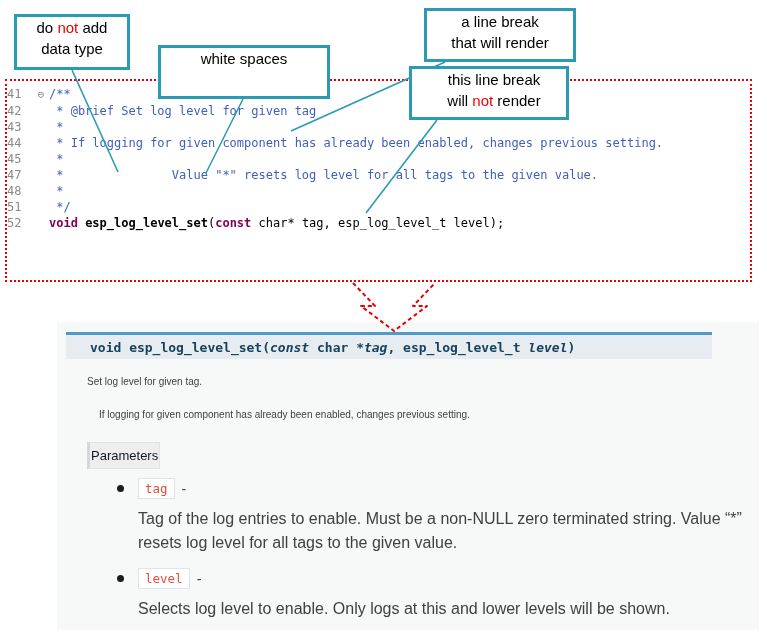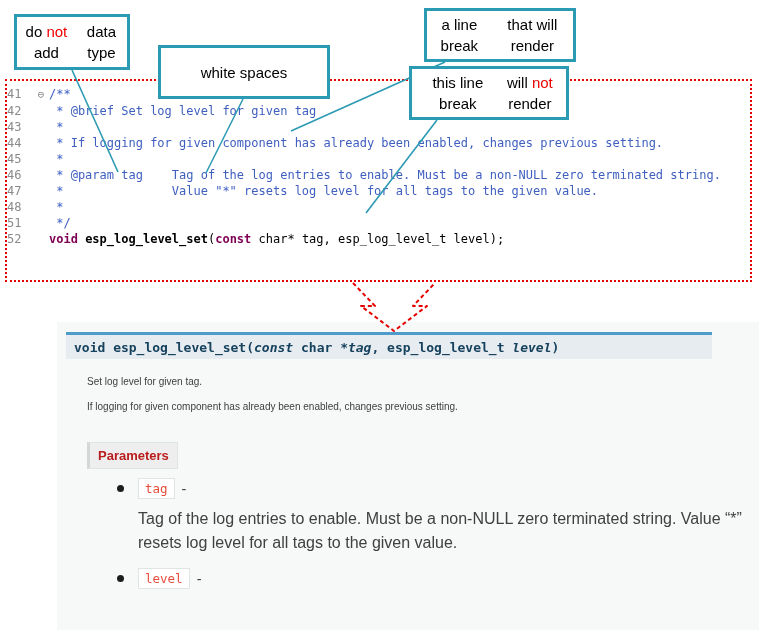--- a/index.html
+++ b/index.html
@@ -1,21 +1,21 @@
 <!DOCTYPE html>
 <html><head>
 <meta charset="utf-8">
 <style>
   html,body{margin:0;padding:0;background:#ffffff;}
   .stage{position:relative;width:767px;height:637px;background:#ffffff;
          font-family:"Liberation Sans", sans-serif;overflow:hidden;}
 
   
   .callout{position:absolute;background:#ffffff;border:3px solid #2b9ab3;
-           display:flex;flex-direction:row;align-items:center;justify-content:center;
+           display:flex;flex-direction:column;align-items:center;
            font-size:15px;color:#000;text-align:center;line-height:1.4;z-index:3;
            box-sizing:border-box;}
   .callout .red{color:#ee0000;}
 
   
   .overlay{position:absolute;left:0;top:0;width:767px;height:637px;z-index:2;pointer-events:none;}
 
   
   .code-panel{position:absolute;left:5px;top:79px;width:747px;height:203px;
               border:2px dotted #e60000;box-sizing:border-box;background:#ffffff;
@@ -27,26 +27,26 @@
   .kw{color:#7F0055;font-weight:bold;}
   .fn{color:#000000;font-weight:bold;}
   .pl{color:#000000;}
 
   
   .doc-panel{position:absolute;left:57px;top:322px;width:702px;height:308px;
              background:#f7f8f8;z-index:1;}
   .sig{position:absolute;left:9px;top:10px;width:646px;height:27px;
        background:#e6ecf0;border-top:3px solid #4f9ccb;box-sizing:border-box;
        font-family:"DejaVu Sans Mono", monospace;font-size:13px;font-weight:bold;
-       color:#17425e;line-height:25px;padding-left:8px;white-space:pre;}
+       color:#17425e;line-height:25px;padding-left:24px;white-space:pre;}
   .sig-it{font-style:italic;}
   .para{position:absolute;left:30px;font-size:10px;color:#404040;}
   .params-label{position:absolute;left:30px;top:120px;background:#eeeeee;
                 border:1px solid #e1e4e5;border-left:3px solid #d4d7d8;
-                padding:5px 8px;font-weight:bold;font-size:13px;color:#b91c1c;}
+                padding:5px 1px;font-weight:normal;font-size:13px;color:#0f172a;}
   .param{position:absolute;left:60px;}
   .param-head{display:flex;align-items:center;}
   .bullet{width:7px;height:7px;border-radius:50%;background:#1d1d1d;margin-right:14px;flex:0 0 auto;}
   .literal{font-family:"DejaVu Sans Mono", monospace;font-size:12.5px;color:#e74c3c;
            background:#ffffff;border:1px solid #e1e4e5;padding:2px 6px;}
   .dash{color:#404040;font-size:14.5px;margin-left:7px;}
   .desc{margin-left:21px;margin-top:8px;font-size:16px;color:#404040;
         width:608px;line-height:1.5;}
 </style>
 </head>
@@ -80,47 +80,47 @@
     <div>this line break</div>
     <div><span>will </span><span class="red">not</span><span> render</span></div>
   </div>
 
   <div class="code-panel">
     <div class="code-line"><span class="ln">41</span><span class="fold">⊖</span><span class="ct">/**</span></div>
     <div class="code-line"><span class="ln">42</span><span class="fold"></span><span class="ct"> * @brief Set log level for given tag</span></div>
     <div class="code-line"><span class="ln">43</span><span class="fold"></span><span class="ct"> *</span></div>
     <div class="code-line"><span class="ln">44</span><span class="fold"></span><span class="ct"> * If logging for given component has already been enabled, changes previous setting.</span></div>
     <div class="code-line"><span class="ln">45</span><span class="fold"></span><span class="ct"> *</span></div>
-    <div class="code-line"><span class="ln">46</span><span class="fold"></span><span class="ct"> * @param tag    Tag of the log entries to enable. Must be a non-NULL zero terminated string.</span></div>
     <div class="code-line"><span class="ln">47</span><span class="fold"></span><span class="ct"> *               Value "*" resets log level for all tags to the given value.</span></div>
     <div class="code-line"><span class="ln">48</span><span class="fold"></span><span class="ct"> *</span></div>
     <div class="code-line"><span class="ln">51</span><span class="fold"></span><span class="ct"> */</span></div>
     <div class="code-line"><span class="ln">52</span><span class="fold"></span><span class="kw">void</span><span class="fn"> esp_log_level_set</span><span class="pl">(</span><span class="kw">const</span><span class="pl"> char* tag, esp_log_level_t level);</span></div>
   </div>
 
   <div class="doc-panel">
 
     <div class="sig"><span>void</span><span> esp_log_level_set</span><span>(</span><span class="sig-it">const</span><span> char *</span><span class="sig-it">tag</span><span>, esp_log_level_t </span><span class="sig-it">level</span><span>)</span></div>
 
     <div class="para" style="top:54px;">Set log level for given tag.</div>
-    <div class="para" style="top:79px;">If logging for given component has already been enabled, changes previous setting.</div>
+    <div class="para" style="top:87px;margin-left:12px;">If logging for given component has already been enabled, changes previous setting.</div>
 
     <div class="params-label">Parameters</div>
 
     <div class="param" style="top:156px;">
       <div class="param-head">
         <span class="bullet"></span>
         <code class="literal">tag</code>
         <span class="dash">-</span>
       </div>
       <div class="desc">Tag of the log entries to enable. Must be a non-NULL zero terminated string. Value “*” resets log level for all tags to the given value.</div>
     </div>
 
     <div class="param" style="top:246px;">
       <div class="param-head">
         <span class="bullet"></span>
         <code class="literal">level</code>
         <span class="dash">-</span>
       </div>
+      <div class="desc">Selects log level to enable. Only logs at this and lower levels will be shown.</div>
     </div>
 
   </div>
 </div>
 
 </body></html>

